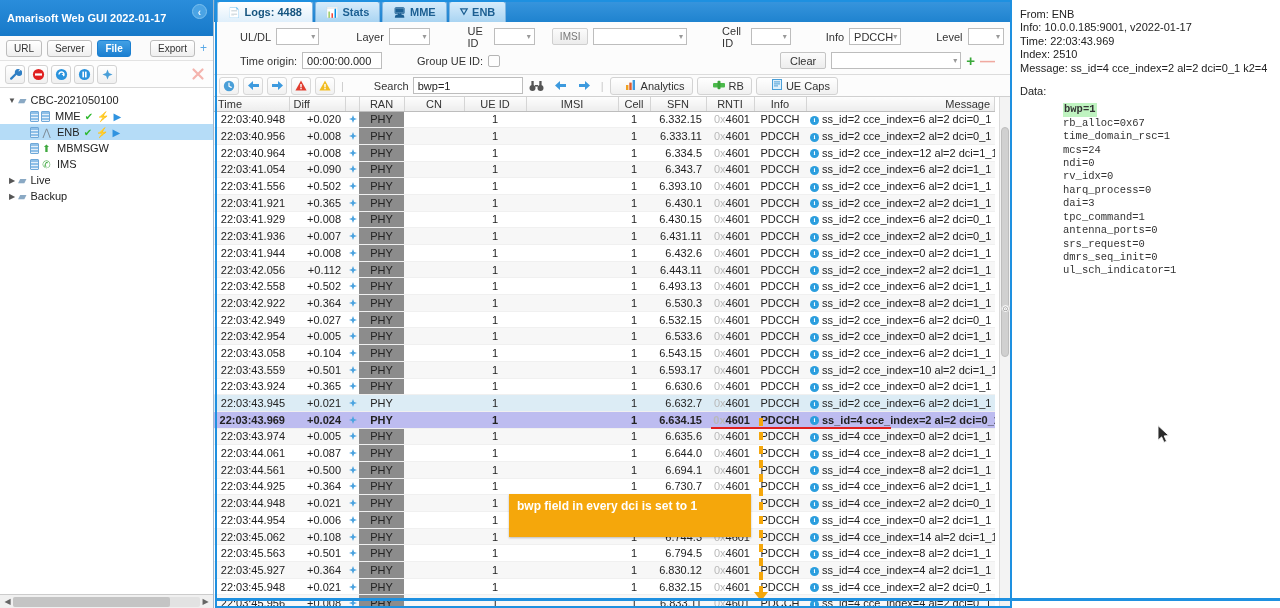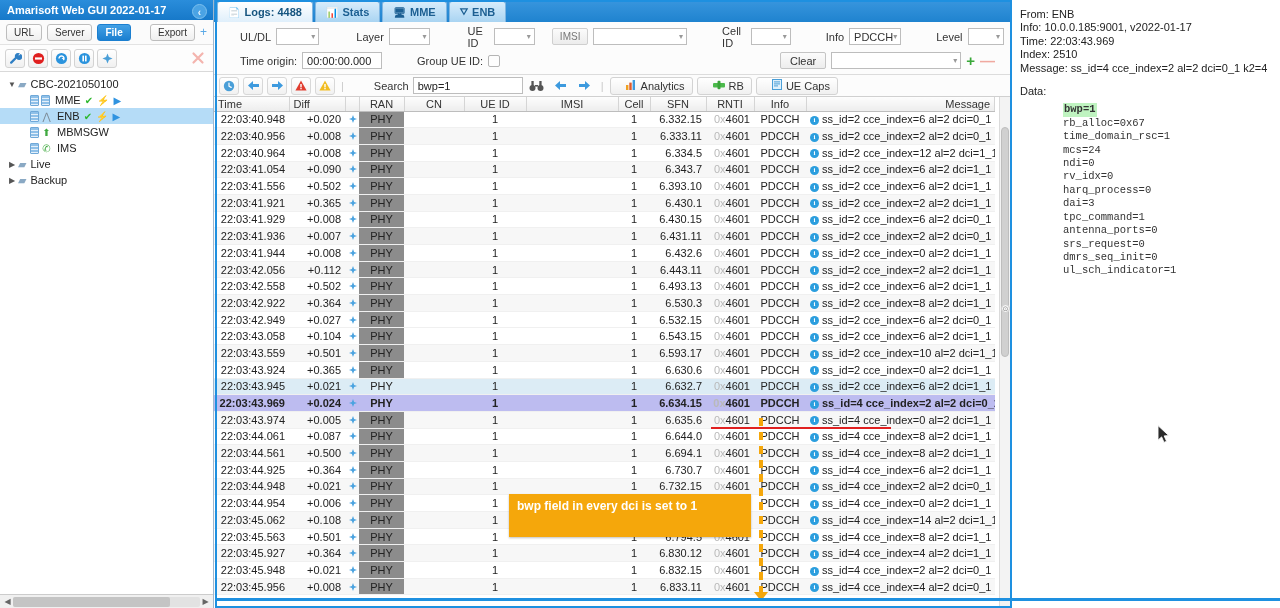--- a/index.html
+++ b/index.html
@@ -16,21 +16,21 @@
 
   
   #sidebar {
     width: 214px; height: 608px;
     background: #ffffff;
     border-right: 1px solid #9fb8cf;
     display: flex; flex-direction: column;
     position: relative;
   }
   .side-title {
-    height: 20px;
+    height: 36px;
     background: linear-gradient(#2a8ddb, #1779c9);
     color: #fff; font-weight: bold; font-size: 11px;
     display: flex; align-items: center;
     padding-left: 7px;
     position: relative;
   }
   .collapse-btn {
     position: absolute; right: 6px; top: 4px;
     width: 15px; height: 15px; border-radius: 50%;
     background: #4aa3e4; color: #eaf5ff;
@@ -803,20 +803,36 @@
               <td class="ran">PHY</td>
               <td class="cn"></td>
               <td class="ueid">1</td>
               <td class="imsi"></td>
               <td class="cell">1</td>
               <td class="sfn">6.532.15</td>
               <td class="rnti"><span class="hexpre">0x</span>4601</td>
               <td class="info">PDCCH</td>
               <td class="msg"><span class="imark">i</span>ss_id=2 cce_index=6 al=2 dci=0_1 k2=4</td>
             </tr>
+            <tr class="r-even">
+              <td class="time">22:03:42.954</td>
+              <td class="diff">+0.005</td>
+              <td class="dic"><svg width="8" height="8" viewBox="0 0 8 8">
+                  <path d="M4 0l1.1 2.9L8 4 5.1 5.1 4 8 2.9 5.1 0 4l2.9-1.1z" fill="#4ba3e0"></path>
+                </svg></td>
+              <td class="ran">PHY</td>
+              <td class="cn"></td>
+              <td class="ueid">1</td>
+              <td class="imsi"></td>
+              <td class="cell">1</td>
+              <td class="sfn">6.533.6</td>
+              <td class="rnti"><span class="hexpre">0x</span>4601</td>
+              <td class="info">PDCCH</td>
+              <td class="msg"><span class="imark">i</span>ss_id=2 cce_index=0 al=2 dci=1_1</td>
+            </tr>
             <tr class="r-odd">
               <td class="time">22:03:43.058</td>
               <td class="diff">+0.104</td>
               <td class="dic"><svg width="8" height="8" viewBox="0 0 8 8">
                   <path d="M4 0l1.1 2.9L8 4 5.1 5.1 4 8 2.9 5.1 0 4l2.9-1.1z" fill="#4ba3e0"></path>
                 </svg></td>
               <td class="ran">PHY</td>
               <td class="cn"></td>
               <td class="ueid">1</td>
               <td class="imsi"></td>

